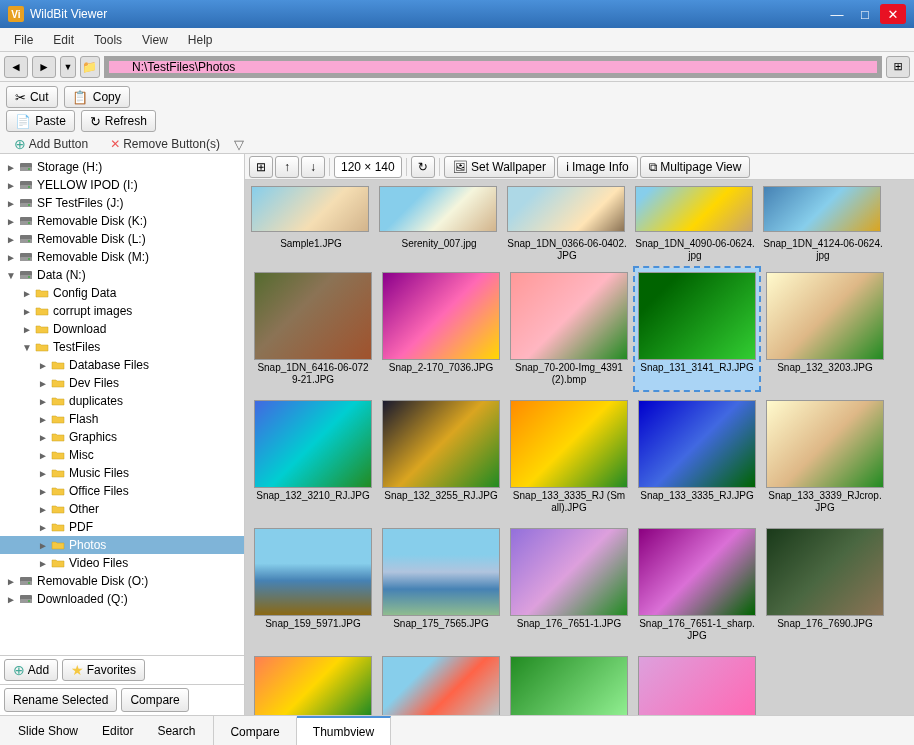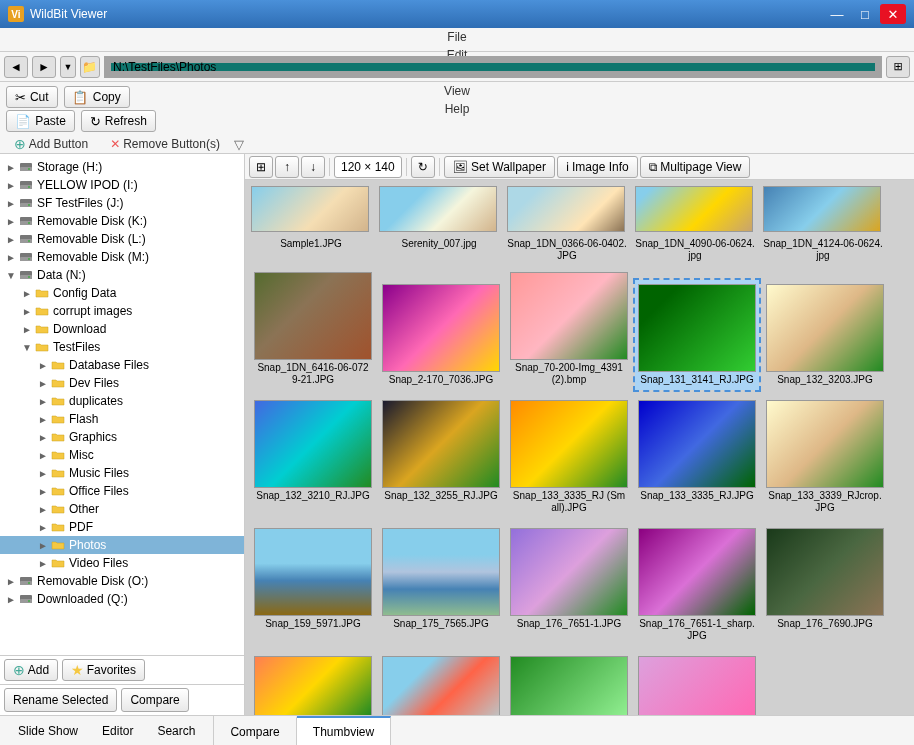--- a/index.html
+++ b/index.html
@@ -22,37 +22,36 @@
     .tb-btn.close { background: #e81123; }
 
     
     #menubar {
       background: #f5f5f5;
       height: 24px;
       display: flex;
       align-items: center;
       padding: 0 4px;
       border-bottom: 1px solid #ccc;
-      flex-direction: column;
     }
     .menu-item { padding: 2px 10px; cursor: pointer; font-size: 12px; color: #333; }
 
     
     #addressbar {
       background: #f5f5f5;
       height: 30px;
       display: flex;
       align-items: center;
       padding: 0 4px;
       border-bottom: 1px solid #ccc;
       gap: 4px;
     }
     #nav-back, #nav-fwd { width: 24px; height: 22px; background: #e1e1e1; border: 1px solid #aaa; border-radius: 3px; cursor: pointer; display: flex; align-items: center; justify-content: center; font-size: 12px; }
     #nav-dropdown { width: 16px; height: 22px; background: #e1e1e1; border: 1px solid #aaa; border-radius: 3px; cursor: pointer; display: flex; align-items: center; justify-content: center; font-size: 9px; }
-    #addr-box { flex: 1; height: 22px; border: 7px solid #a3a3a3; background: #0f766e; padding: 0 2px; font-size: 12px; display: flex; align-items: center; }
+    #addr-box { flex: 1; height: 22px; border: 5px solid #a3a3a3; background: #f9a8d4; padding: 0 23px; font-size: 12px; display: flex; align-items: center; }
     #addr-icon { width: 20px; height: 22px; background: #e1e1e1; border: 1px solid #aaa; border-radius: 3px; cursor: pointer; display: flex; align-items: center; justify-content: center; }
     #maximize-btn { width: 24px; height: 22px; background: #e1e1e1; border: 1px solid #aaa; border-radius: 3px; cursor: pointer; display: flex; align-items: center; justify-content: center; font-size: 11px; }
 
     
     #toolbar {
       background: #f5f5f5;
       height: 72px;
       border-bottom: 1px solid #ccc;
       padding: 4px 6px;
       display: flex;
@@ -643,21 +642,21 @@
           <div style="width: 124px; margin: 0px 2px; flex-shrink: 0; text-align: center;">
             <div class="thumb-label">Snap_1DN_0366-06-0402.JPG</div>
           </div>
           <div style="width: 124px; margin: 0px 2px; flex-shrink: 0; text-align: center;">
             <div class="thumb-label">Snap_1DN_4090-06-0624.jpg</div>
           </div>
           <div style="width: 124px; margin: 0px 2px; flex-shrink: 0; text-align: center;">
             <div class="thumb-label">Snap_1DN_4124-06-0624.jpg</div>
           </div>
         </div>
-        <div style="display: flex; width: 100%; flex-shrink: 0; margin-bottom: 2px; align-items: flex-end;">
+        <div style="display: flex; width: 100%; flex-shrink: 0; margin-bottom: 2px;">
           <div class="thumb-item">
             <div class="thumb-img owl"></div>
             <div class="thumb-label">Snap_1DN_6416-06-0729-21.JPG</div>
           </div>
           <div class="thumb-item">
             <div class="thumb-img flower-pink"></div>
             <div class="thumb-label">Snap_2-170_7036.JPG</div>
           </div>
           <div class="thumb-item">
             <div class="thumb-img flower-daisy"></div>

